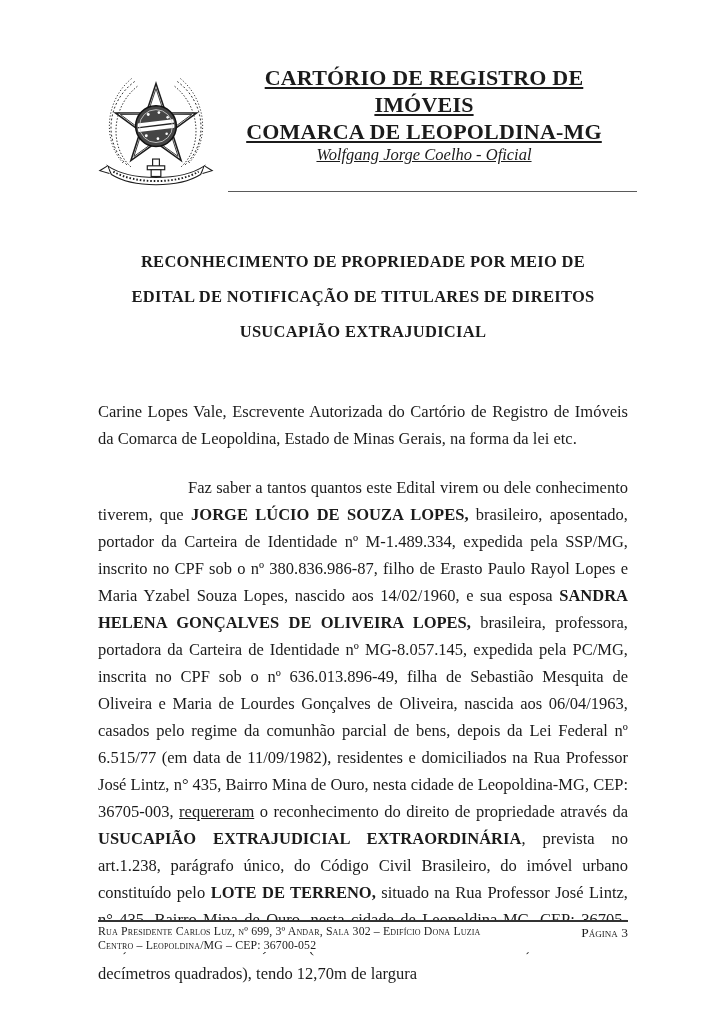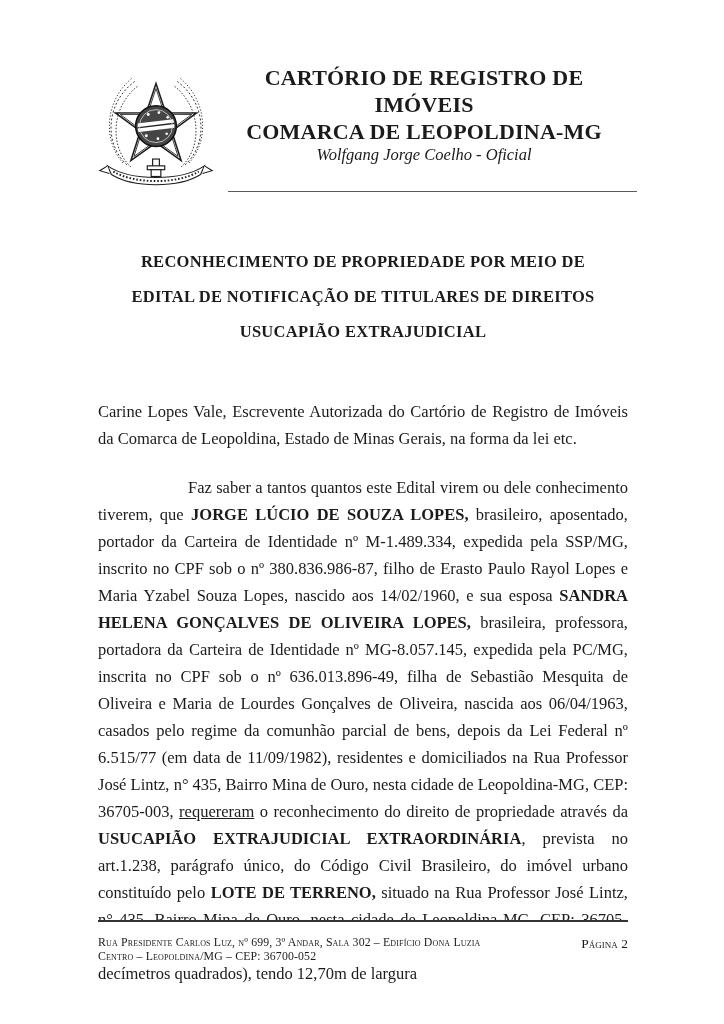--- a/index.html
+++ b/index.html
@@ -11,21 +11,21 @@
     font-family:"Liberation Serif","DejaVu Serif",serif;
     overflow:hidden;
   }
   
   .header{
     position:absolute;top:62px;left:96px;width:536px;
     display:flex;align-items:flex-start;
   }
   .emblem{width:120px;height:126px;flex:0 0 auto;margin-top:4px;}
   .emblem svg{width:100%;height:100%;}
-  .header-text{flex:1;text-align:center;padding-top:2px;}
+  .header-text{flex:1;text-align:center;padding-top:2px;text-decoration:underline;}
   .htitle{font-size:22px;font-weight:bold;line-height:27px;letter-spacing:0.2px;}
   .subtitle{font-style:italic;font-size:16.5px;}
   .header-rule{
     position:absolute;top:191px;left:228px;width:409px;
     border-top:1.6px solid #5a5a5a;height:0;
   }
   
   .edital{
     position:absolute;top:244px;left:98px;width:530px;
     text-align:center;font-weight:bold;font-size:16.5px;line-height:35px;
@@ -41,21 +41,21 @@
     font-size:16.5px;line-height:27px;text-align:justify;
     text-indent:90px;
   }
   .main-paragraph span.b{font-weight:bold;}
   .main-paragraph span.u{text-decoration:underline;margin-top:12px;}
   
   .footer{
     position:absolute;top:920px;left:98px;width:530px;
     background:#ffffff;
     border-top:2px solid #333;
-    padding-top:14px;
+    padding-top:3px;
     display:flex;justify-content:space-between;align-items:flex-start;
     font-variant:small-caps;
   }
   .footer-address{font-size:11.8px;line-height:13.5px;letter-spacing:0.15px;}
   .footer-page{font-size:13.5px;line-height:14px;white-space:nowrap;padding-top:1px;}
 </style>
 </head>
 <body>
 
 <div class="page">
@@ -126,16 +126,16 @@
 
   <p class="intro">Carine Lopes Vale, Escrevente Autorizada do Cartório de Registro de Imóveis da Comarca de Leopoldina, Estado de Minas Gerais, na forma da lei etc.</p>
 
   <p class="main-paragraph"><span>Faz saber a tantos quantos este Edital virem ou dele conhecimento tiverem, que </span><span class="b">JORGE LÚCIO DE SOUZA LOPES,</span><span> brasileiro, aposentado, portador da Carteira de Identidade nº M-1.489.334, expedida pela SSP/MG, inscrito no CPF sob o nº 380.836.986-87, filho de Erasto Paulo Rayol Lopes e Maria Yzabel Souza Lopes, nascido aos 14/02/1960, e sua esposa </span><span class="b">SANDRA HELENA GONÇALVES DE OLIVEIRA LOPES,</span><span> brasileira, professora, portadora da Carteira de Identidade nº MG-8.057.145, expedida pela PC/MG, inscrita no CPF sob o nº 636.013.896-49, filha de Sebastião Mesquita de Oliveira e Maria de Lourdes Gonçalves de Oliveira, nascida aos 06/04/1963, casados pelo regime da comunhão parcial de bens, depois da Lei Federal nº 6.515/77 (em data de 11/09/1982), residentes e domiciliados na Rua Professor José Lintz, n° 435, Bairro Mina de Ouro, nesta cidade de Leopoldina-MG, CEP: 36705-003, </span><span class="u">requereram</span><span> o reconhecimento do direito de propriedade através da </span><span class="b">USUCAPIÃO EXTRAJUDICIAL EXTRAORDINÁRIA</span><span>, prevista no art.1.238, parágrafo único, do Código Civil Brasileiro, do imóvel urbano constituído pelo </span><span class="b">LOTE DE TERRENO,</span><span> situado na Rua Professor José Lintz, n° 435, Bairro Mina de Ouro, nesta cidade de Leopoldina-MG, CEP: 36705-003, com a área de </span><span class="b">199,78m²</span><span> (cento e noventa e nove metros, setenta e oito decímetros quadrados), tendo 12,70m de largura</span></p>
 
   <div class="footer">
     <div class="footer-address">
       <div>Rua Presidente Carlos Luz, nº 699, 3º Andar, Sala 302 – Edifício Dona Luzia</div>
       <div>Centro – Leopoldina/MG – CEP: 36700-052</div>
     </div>
-    <div class="footer-page">Página 2</div>
+    <div class="footer-page">Página 3</div>
   </div>
 
 </div>
 
 </body></html>

